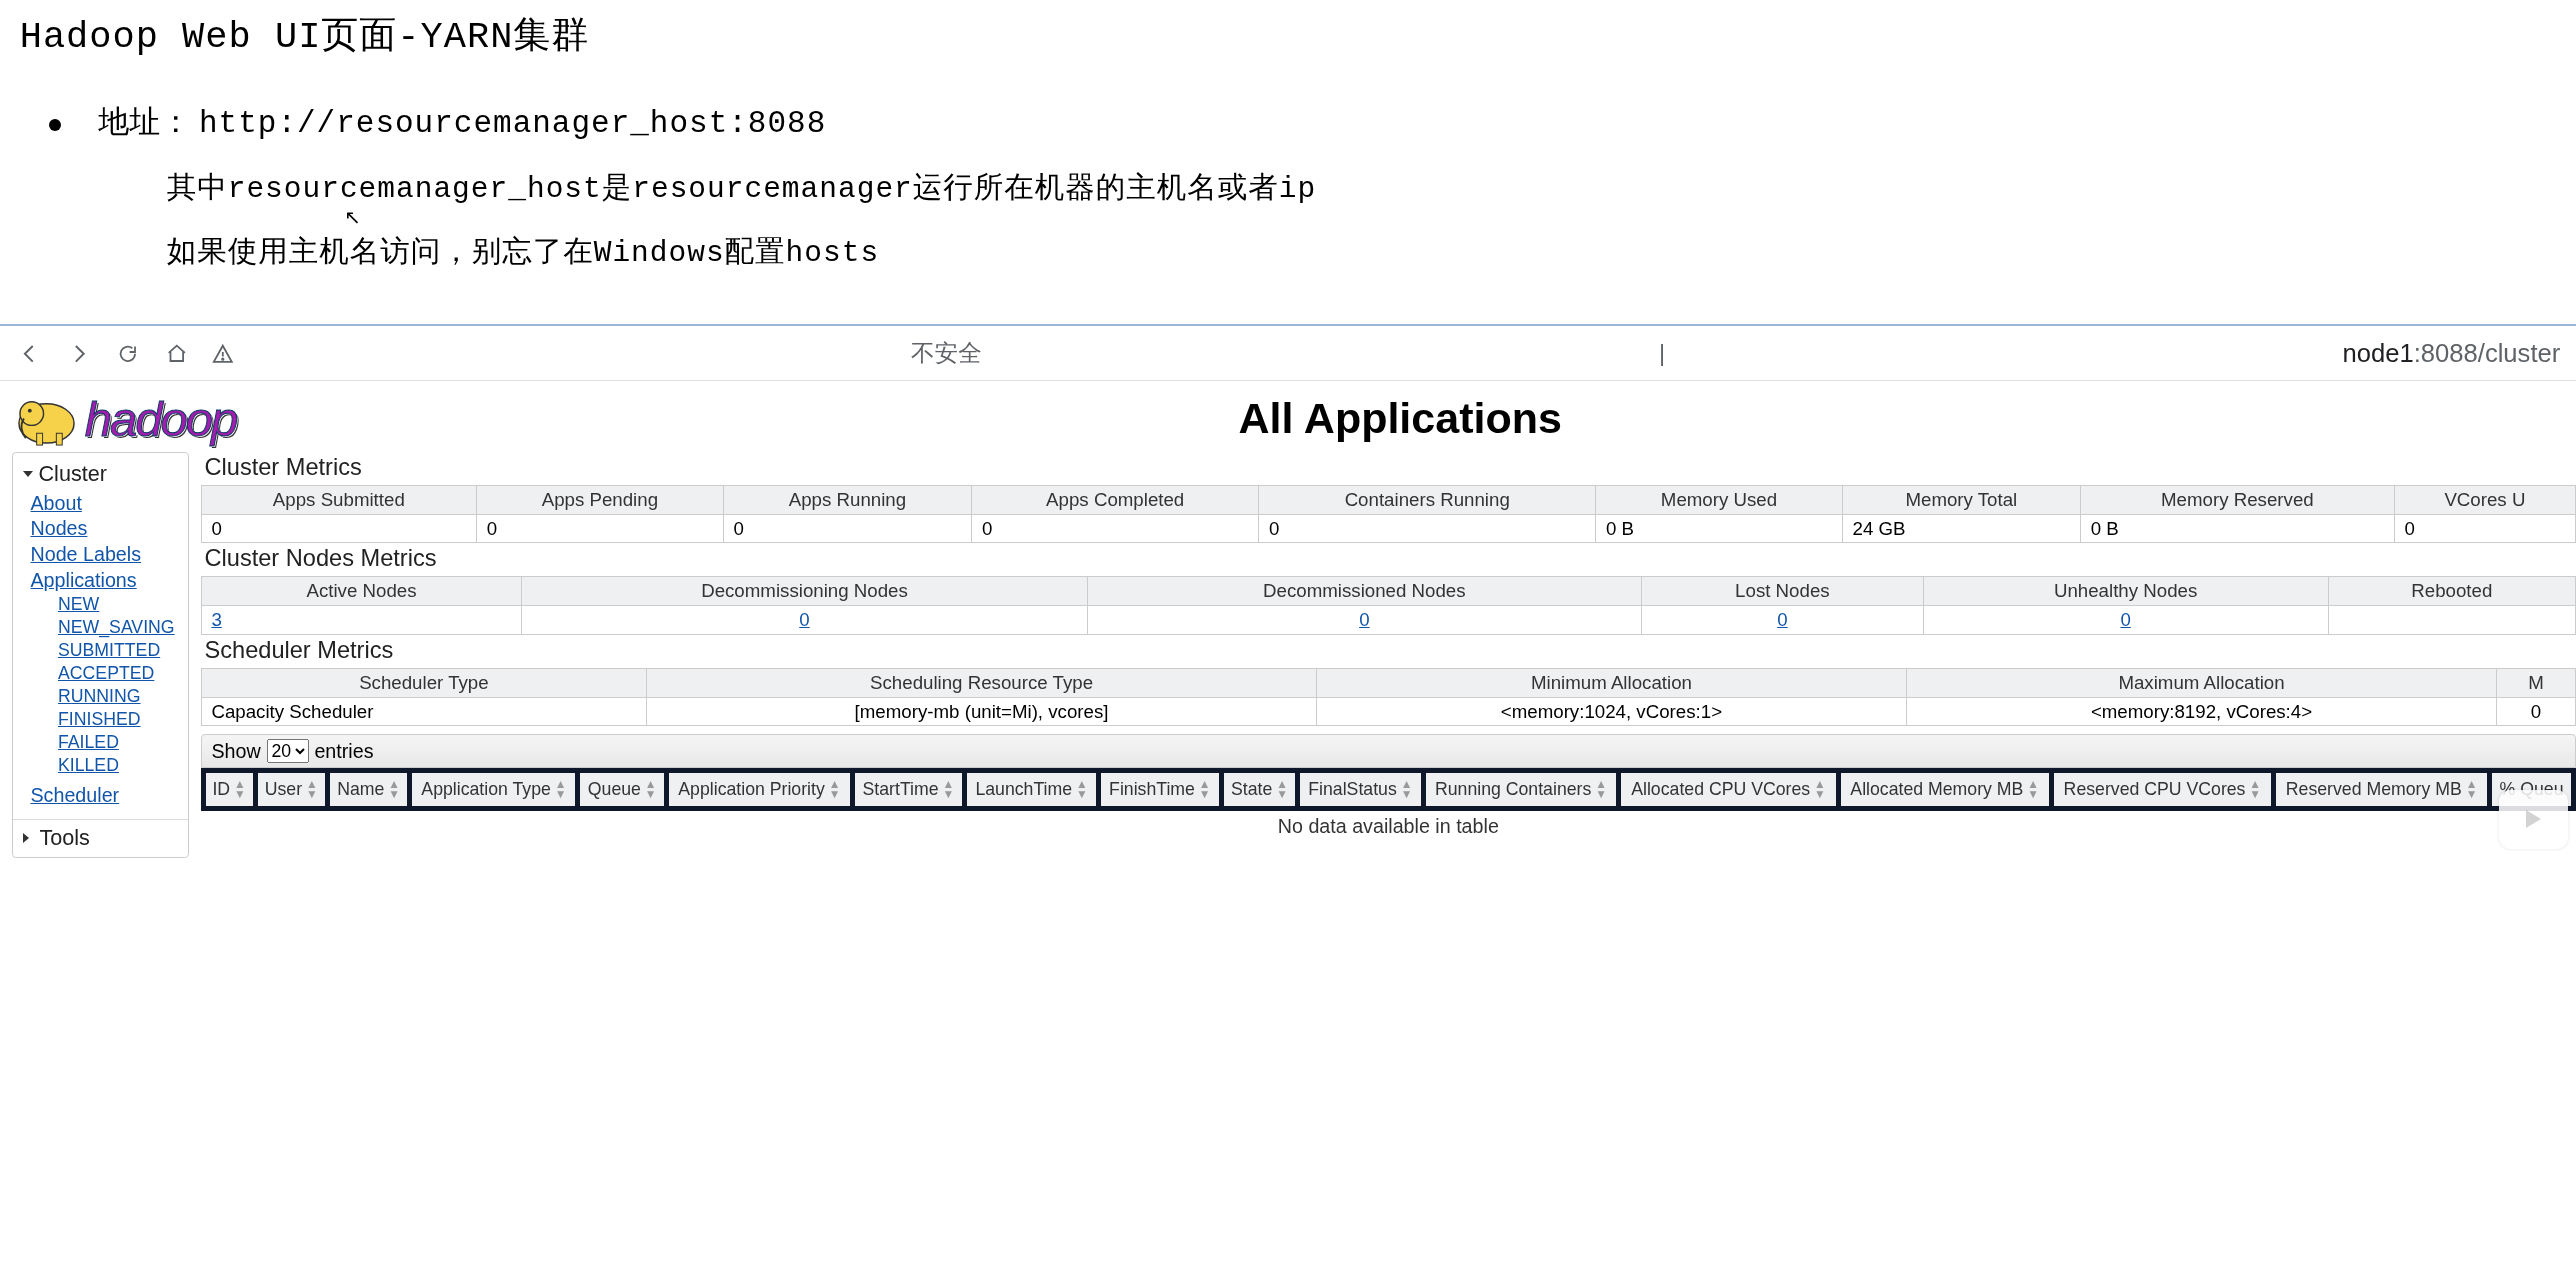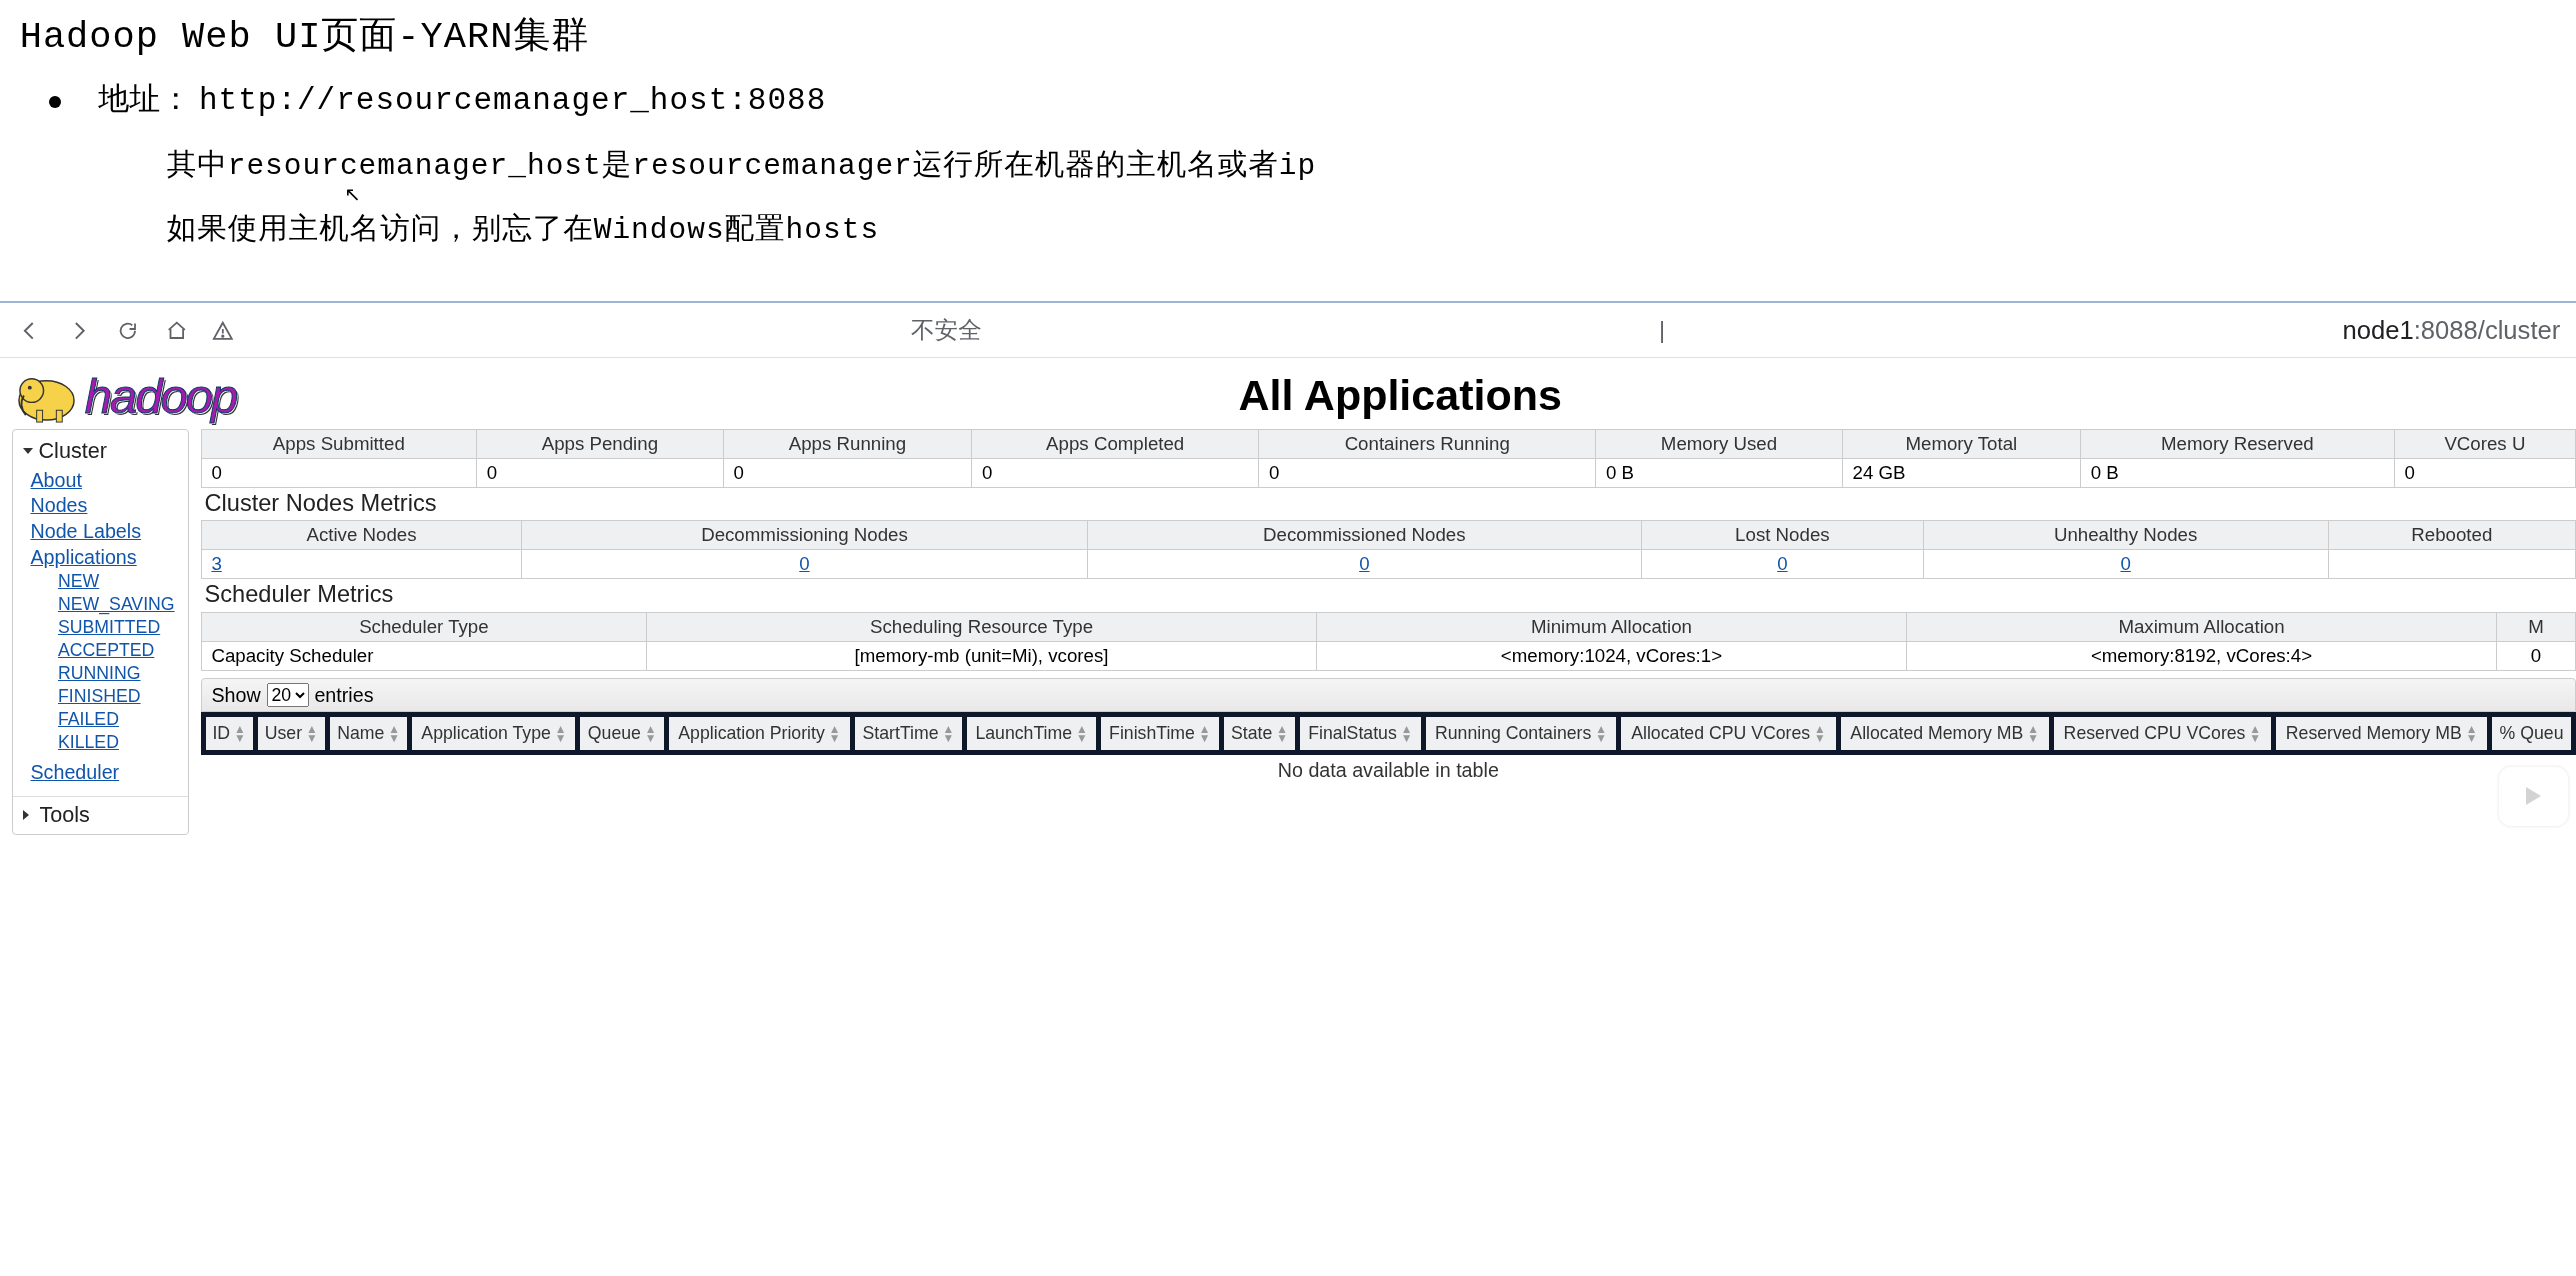--- a/index.html
+++ b/index.html
@@ -8,21 +8,21 @@
     font-family: Arial, "Microsoft YaHei", sans-serif;
     background: #fff;
     color: #000;
     width: 2576px;
   }
   .slide-text { padding: 9.8px 19.7px 19.7px 19.7px; }
   .slide-title {
     font-family: "Courier New", "SimSun", monospace;
     font-size: 37px;
     letter-spacing: 2px;
-    margin: 0 0 16px 0;
+    margin: 0 0 39px 0;
   }
   .slide-bullet {
     font-size: 31px;
     font-family: "SimSun", "SimHei", serif;
     margin-left: 29.5px;
     line-height: 1.5;
   }
   .slide-bullet .dot {
     display:inline-block; width:11.8px;height:11.8px;border-radius:50%;
     background:#000; vertical-align:middle; margin-right:29.5px;
@@ -270,20 +270,21 @@
           <a style="margin-top:5.9px;">Scheduler</a>
         </div>
         <div class="sb-section tools">
           <span class="sb-arrow closed"></span>
           <span>Tools</span>
         </div>
       </div>
 
       <div class="main">
 
+        <div class="section-title">Cluster Metrics</div>
         <table class="metrics">
           <tbody>
               <tr>
             <th>Apps Submitted</th>
             <th>Apps Pending</th>
             <th>Apps Running</th>
             <th>Apps Completed</th>
             <th>Containers Running</th>
             <th>Memory Used</th>
             <th>Memory Total</th>

